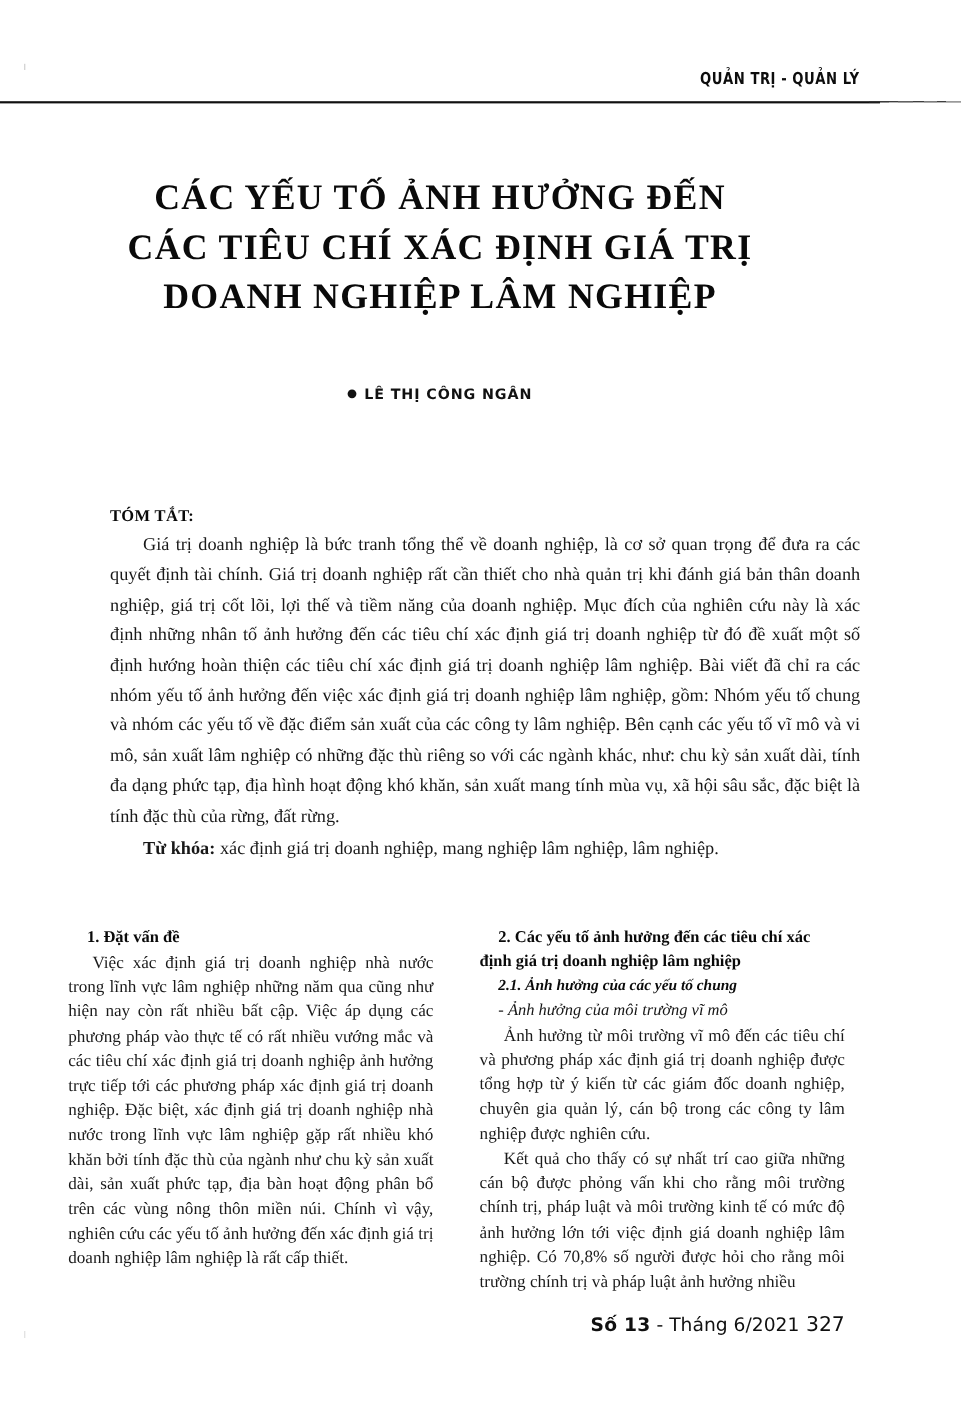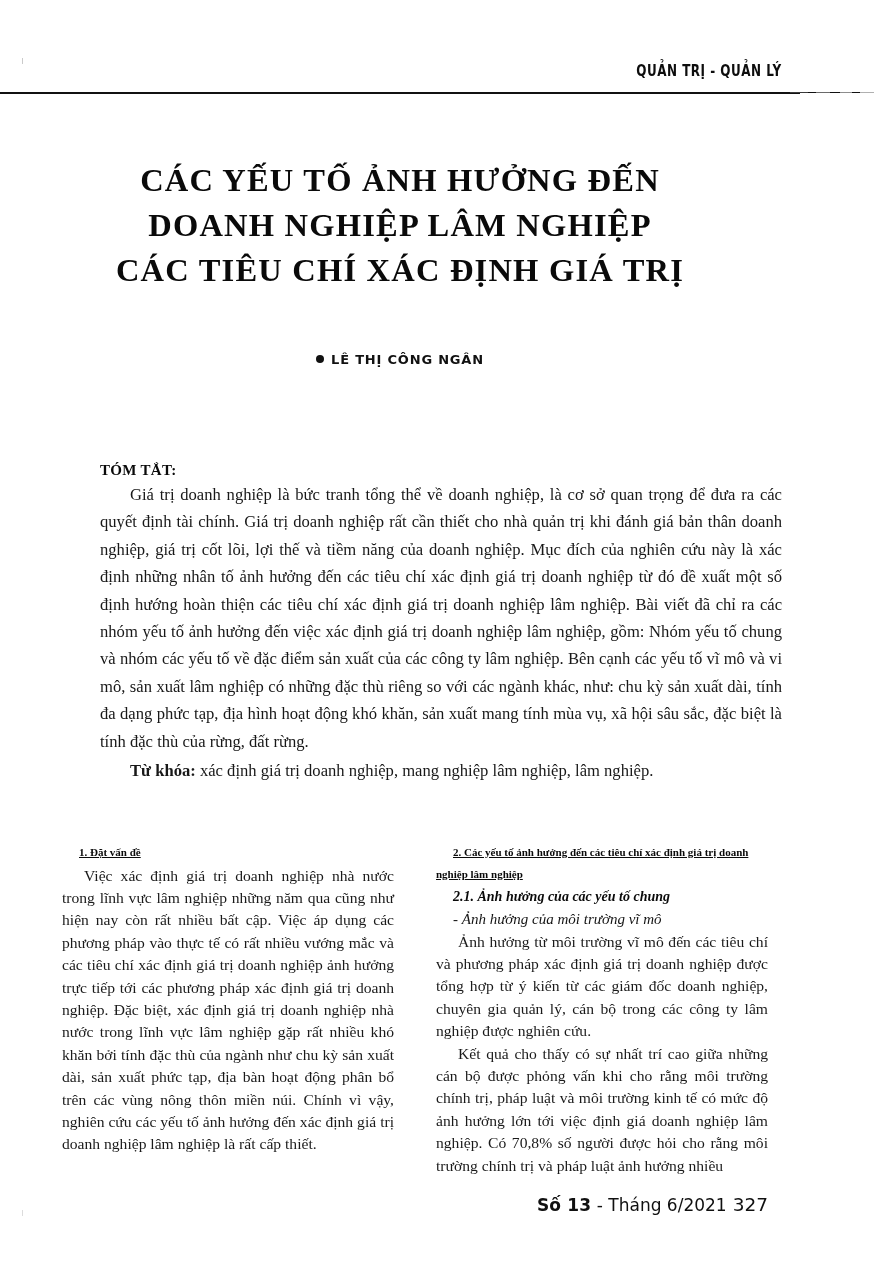--- a/index.html
+++ b/index.html
@@ -147,26 +147,25 @@
   .col {
     position: absolute;
     top: 0;
     width: 332px;
   }
   .col.left { left: 0; }
   .col.right { left: 374px; }
 
   .sec-heading {
     font-weight: bold;
-    font-size: 11px;
+    font-size: 15px;
     line-height: 21.5px;
     text-indent: 17px;
     margin: 0 0 1px 0;
     color: #0a0a0a;
-    text-decoration: underline;
   }
   .sub-heading {
     font-weight: bold;
     font-style: italic;
     font-size: 14px;
     line-height: 21.5px;
     text-indent: 17px;
     margin: 0 0 1px 0;
     color: #0a0a0a;
   }
@@ -219,22 +218,22 @@
 
   <div class="binding-line"></div>
   <div class="binding-line lower"></div>
 
   <div class="running-head">QUẢN TRỊ - QUẢN LÝ</div>
   <div class="head-rule"></div>
   <div class="head-rule fade"></div>
 
   <div class="title-block">
     <div class="title-line">CÁC YẾU TỐ ẢNH HƯỞNG ĐẾN</div>
+    <div class="title-line">CÁC TIÊU CHÍ XÁC ĐỊNH GIÁ TRỊ</div>
     <div class="title-line">DOANH NGHIỆP LÂM NGHIỆP</div>
-    <div class="title-line">CÁC TIÊU CHÍ XÁC ĐỊNH GIÁ TRỊ</div>
   </div>
 
   <div class="author-line">
     <span class="author-bullet"></span><span>LÊ THỊ CÔNG NGÂN</span>
   </div>
 
   <div class="abstract">
     <div class="abstract-heading">TÓM TẮT:</div>
     <p>Giá trị doanh nghiệp là bức tranh tổng thể về doanh nghiệp, là cơ sở quan trọng để đưa ra các quyết định tài chính. Giá trị doanh nghiệp rất cần thiết cho nhà quản trị khi đánh giá bản thân doanh nghiệp, giá trị cốt lõi, lợi thế và tiềm năng của doanh nghiệp. Mục đích của nghiên cứu này là xác định những nhân tố ảnh hưởng đến các tiêu chí xác định giá trị doanh nghiệp từ đó đề xuất một số định hướng hoàn thiện các tiêu chí xác định giá trị doanh nghiệp lâm nghiệp. Bài viết đã chỉ ra các nhóm yếu tố ảnh hưởng đến việc xác định giá trị doanh nghiệp lâm nghiệp, gồm: Nhóm yếu tố chung và nhóm các yếu tố về đặc điểm sản xuất của các công ty lâm nghiệp. Bên cạnh các yếu tố vĩ mô và vi mô, sản xuất lâm nghiệp có những đặc thù riêng so với các ngành khác, như: chu kỳ sản xuất dài, tính đa dạng phức tạp, địa hình hoạt động khó khăn, sản xuất mang tính mùa vụ, xã hội sâu sắc, đặc biệt là tính đặc thù của rừng, đất rừng.</p>
     <p class="keywords"><span class="kw-label">Từ khóa:</span><span> xác định giá trị doanh nghiệp, mang nghiệp lâm nghiệp, lâm nghiệp.</span></p>

